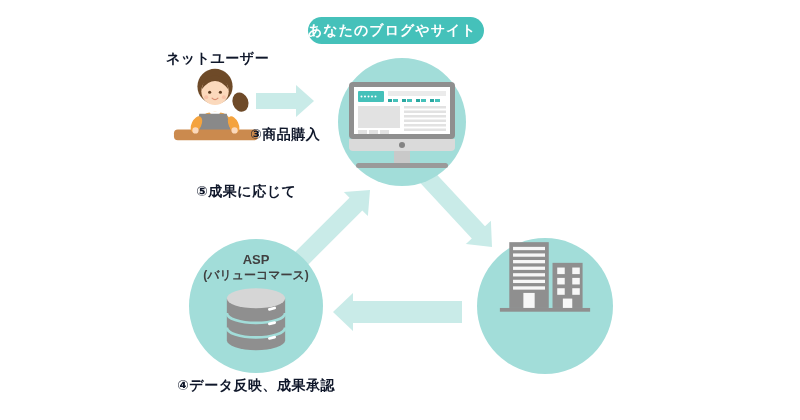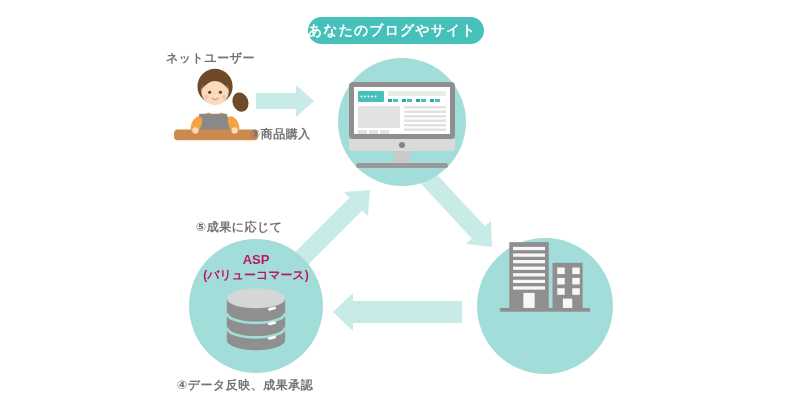--- a/index.html
+++ b/index.html
@@ -2,40 +2,40 @@
 <html><head>
 <meta charset="utf-8">
 <style>
   html,body{margin:0;padding:0;background:#ffffff;}
   .stage{
     position:relative;width:800px;height:420px;background:#ffffff;overflow:hidden;
     font-family:"Liberation Sans","DejaVu Sans",sans-serif;
   }
   .abs{position:absolute;}
   .lbl{
-    font-weight:bold;color:#737373;font-size:12px;letter-spacing:0.5px;white-space:nowrap;
+    font-weight:bold;color:#0f172a;font-size:14px;letter-spacing:0.5px;white-space:nowrap;
     z-index:3;
   }
   .badge{
     left:308px;top:17px;width:176px;height:27px;background:#45c1ba;border-radius:14px;
     display:flex;align-items:center;z-index:3;
   }
   .badge span{color:#ffffff;font-weight:bold;font-size:14px;letter-spacing:1px;white-space:nowrap;}
   .circle{
     border-radius:50%;background:#a2ddd9;z-index:2;display:flex;flex-direction:column;align-items:center;
   }
   .circle-monitor{left:338px;top:58px;width:128px;height:128px;}
   .circle-asp{left:189px;top:239px;width:134px;height:134px;}
   .circle-adv{left:477px;top:238px;width:136px;height:136px;}
-  .circle .cap{color:#be185d;font-weight:bold;text-align:center;line-height:1.25;}
+  .circle .cap{color:#404040;font-weight:bold;text-align:center;line-height:1.25;}
   .asp-cap{margin-top:13px;font-size:13px;}
   .asp-sub{font-size:12px;color:#ffffff;font-weight:bold;}
   .adv-cap{margin-top:17px;font-size:13.5px;letter-spacing:0.5px;}
   .arrows{left:0;top:0;width:800px;height:420px;z-index:1;}
-  .step5-block{left:196px;top:183px;z-index:3;margin-top:36px;}
+  .step5-block{left:196px;top:183px;z-index:3;}
   .step5-block .l2{margin-left:16px;}
   .person{left:172px;top:64px;width:88px;height:80px;z-index:3;}
   .monitor-svg{position:absolute;left:0;top:0;width:128px;height:128px;}
   .icon-block{z-index:2;}
 </style>
 </head>
 <body>
 
 <div class="stage">
 

